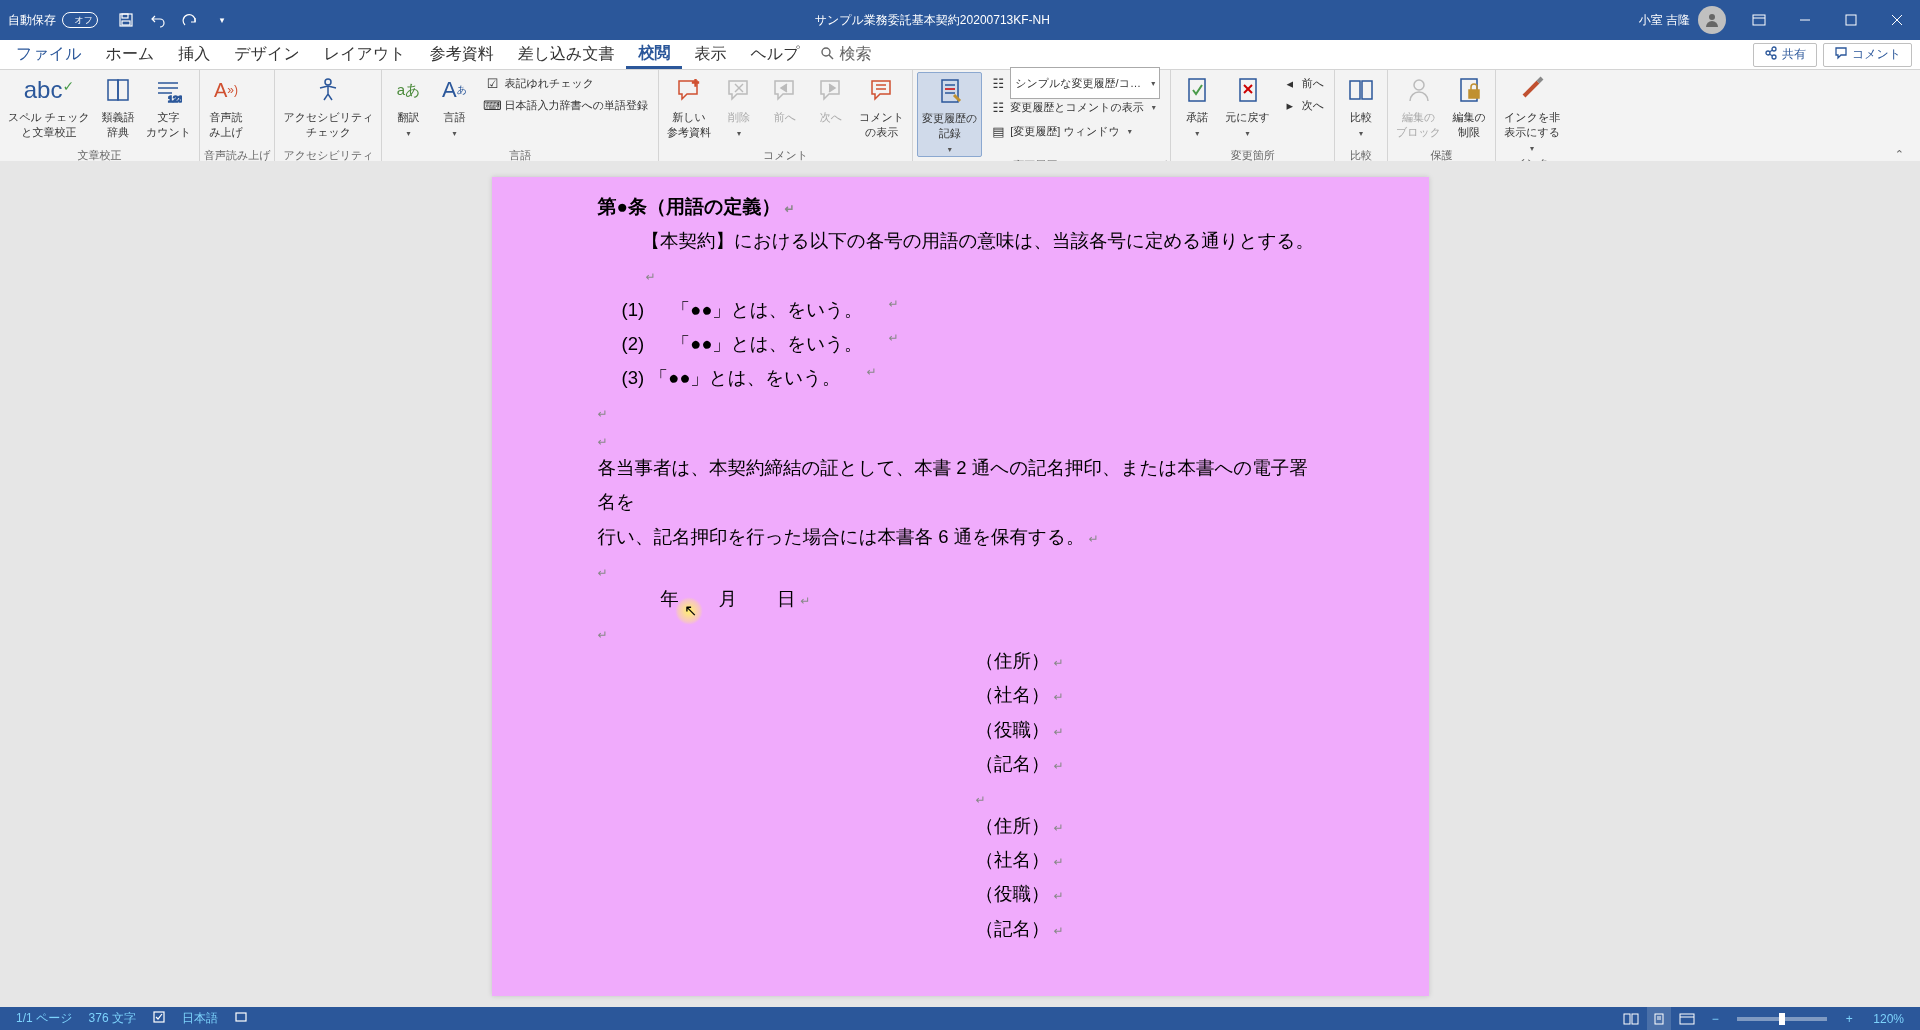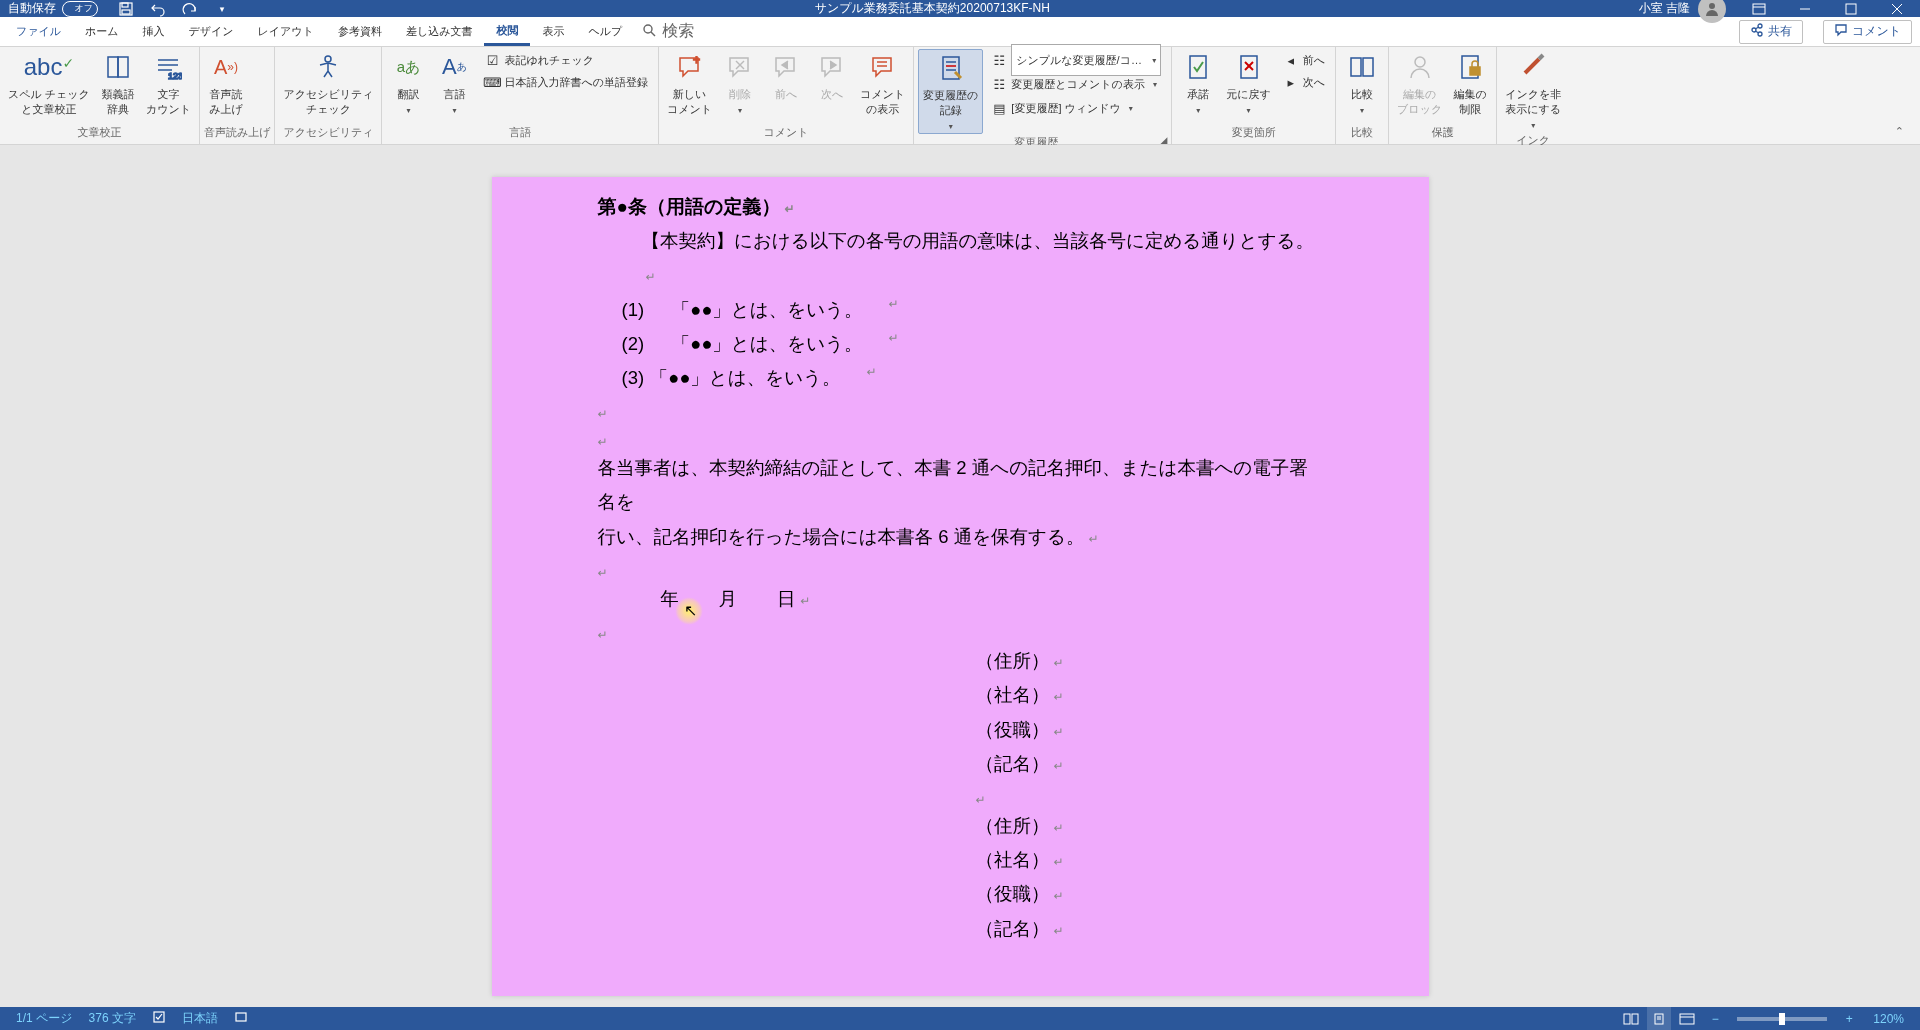--- a/index.html
+++ b/index.html
@@ -1,35 +1,35 @@
 <!DOCTYPE html>
 <html><head>
 <meta charset="utf-8">
 <style>
 * { margin: 0; padding: 0; box-sizing: border-box; font-family: "Yu Gothic UI", "Meiryo", sans-serif; }
 body { background: #e6e6e6; overflow: hidden; }
 
 
-.title-bar { height: 17px; background: #2b579a; display: flex; align-items: center; color: white; font-size: 12px; padding: 0; }
+.title-bar { height: 40px; background: #2b579a; display: flex; align-items: center; color: white; font-size: 12px; padding: 0; }
 .title-left { display: flex; align-items: center; gap: 4px; padding-left: 8px; }
 .title-center { flex: 1; text-align: center; }
 .title-right { display: flex; align-items: center; gap: 0; }
 .autosave-toggle { display: flex; align-items: center; gap: 6px; margin-right: 10px; }
 .toggle-pill { width: 36px; height: 16px; border: 1px solid white; border-radius: 8px; display: flex; align-items: center; padding: 0 4px; font-size: 9px; justify-content: flex-end; }
 .qat-btn { width: 28px; height: 33px; display: flex; align-items: center; justify-content: center; cursor: pointer; color: white; }
 .user-badge { display: flex; align-items: center; gap: 8px; padding: 0 10px; }
 .avatar { width: 28px; height: 28px; border-radius: 50%; background: #c0c0c0; display: flex; align-items: center; justify-content: center; color: #555; }
 .win-btn { width: 46px; height: 33px; display: flex; align-items: center; justify-content: center; cursor: pointer; }
 
 
 .tabs-row { height: 30px; background: white; display: flex; align-items: stretch; border-bottom: 1px solid #d4d4d4; padding-left: 4px; }
-.tab { padding: 0 12px; display: flex; align-items: center; font-size: 11px; color: #333; cursor: pointer; }
+.tab { padding: 0 12px; display: flex; align-items: center; font-size: 16px; color: #333; cursor: pointer; }
 .tab.file { color: #2b579a; font-weight: 500; }
 .tab.active { color: #2b579a; font-weight: 600; border-bottom: 3px solid #2b579a; }
-.tabs-right { margin-left: auto; display: flex; align-items: center; padding-right: 8px; gap: 20px; }
+.tabs-right { margin-left: auto; display: flex; align-items: center; padding-right: 8px; gap: 6px; }
 .share-btn, .comment-btn { height: 24px; padding: 0 10px; display: flex; align-items: center; gap: 4px; font-size: 12px; cursor: pointer; border: 1px solid transparent; }
 .share-btn { color: #2b579a; border: 1px solid #c0c0c0; border-radius: 2px; }
 .comment-btn { color: #2b579a; border: 1px solid #c0c0c0; border-radius: 2px; }
 .search-box { display: flex; align-items: center; gap: 6px; padding: 0 8px; color: #666; }
 
 
 .ribbon { height: 98px; background: #f3f3f3; display: flex; border-bottom: 1px solid #d4d4d4; }
 .ribbon-group { display: flex; flex-direction: column; border-right: 1px solid #d4d4d4; padding: 2px 4px; }
 .ribbon-group-body { flex: 1; display: flex; gap: 2px; align-items: flex-start; }
 .ribbon-group-label { font-size: 11px; color: #666; text-align: center; padding: 1px 0 2px; white-space: nowrap; }
@@ -268,21 +268,21 @@
   <div class="ribbon-group">
     <div class="ribbon-group-body">
       <div class="big-btn">
           <div class="big-icon">
             <svg width="28" height="28" viewBox="0 0 28 28" fill="none" stroke="#d05030" stroke-width="1.5">
               <path d="M4 5 H22 V18 H12 L7 23 V18 H4 Z"></path>
               <text x="17" y="11" font-size="12" fill="#4a9b4a">+</text>
             </svg>
           </div>
           <span style="white-space:pre-line">新しい
-コメント</span>
+参考資料</span>
         </div>
       <div class="big-btn disabled">
           <div class="big-icon">
             <svg width="28" height="28" viewBox="0 0 28 28" fill="none" stroke="#bbb" stroke-width="1.5">
               <path d="M4 5 H22 V18 H12 L7 23 V18 H4 Z"></path>
               <line x1="10" y1="8" x2="18" y2="16"></line>
               <line x1="18" y1="8" x2="10" y2="16"></line>
             </svg>
           </div>
           <span>削除</span>

